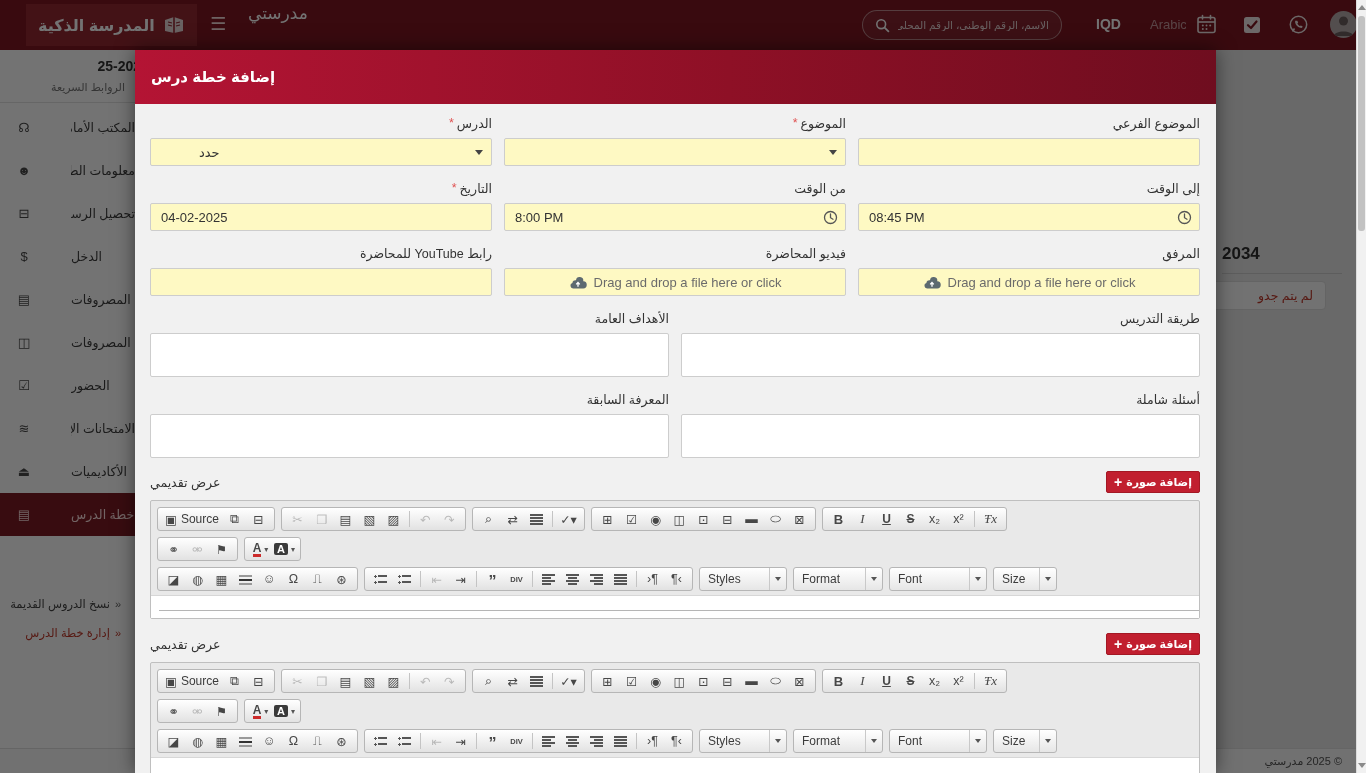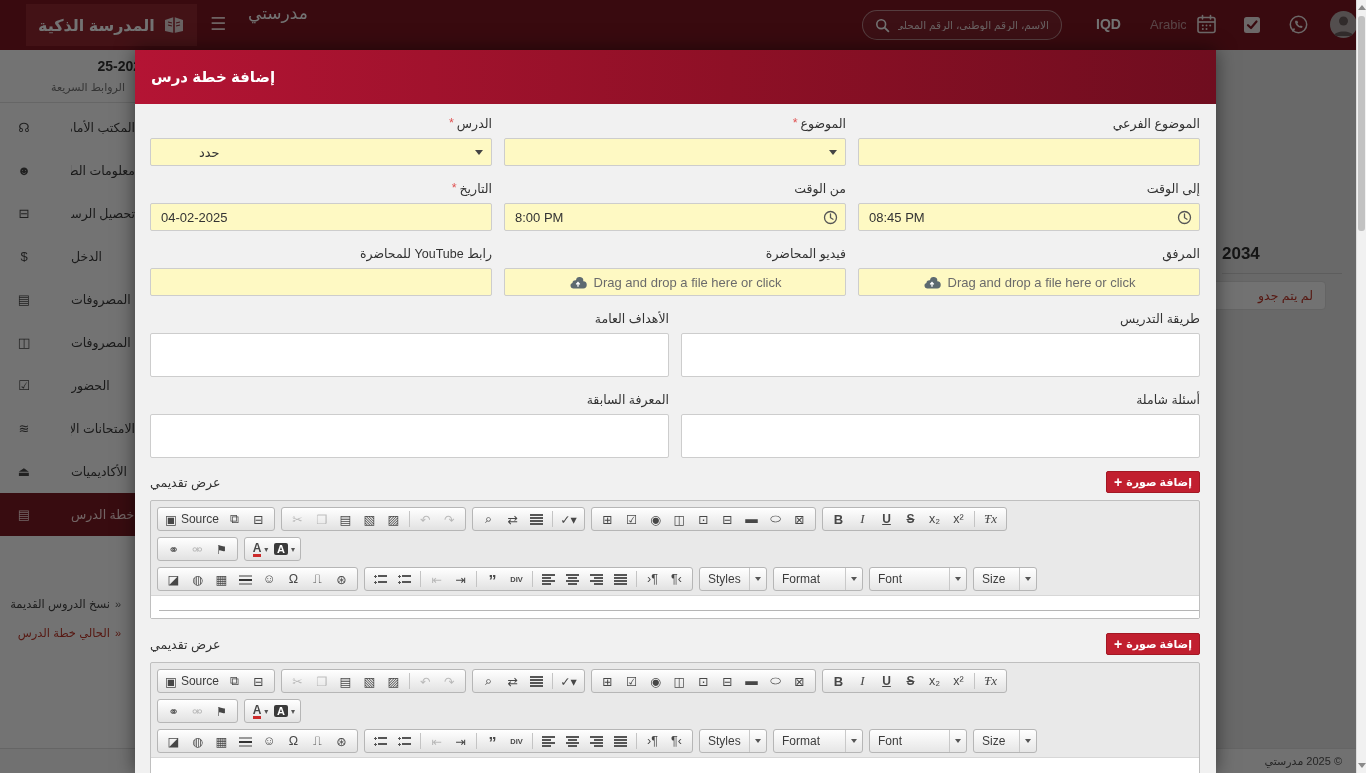--- a/index.html
+++ b/index.html
@@ -110,21 +110,21 @@
   .ic-ar{background-image:linear-gradient(#555,#555),linear-gradient(#555,#555),linear-gradient(#555,#555),linear-gradient(#555,#555);
     background-size:13px 2px,9px 2px,13px 2px,9px 2px;background-position:right 0,right 3px,right 6px,right 9px;}
   .ic-ol,.ic-ul{background-image:radial-gradient(circle,#555 1px,transparent 1.2px),radial-gradient(circle,#555 1px,transparent 1.2px),
     linear-gradient(#555,#555),linear-gradient(#555,#555);
     background-size:3px 3px,3px 3px,9px 2px,9px 2px;background-position:0 1px,0 7px,4px 1px,4px 7px;}
   .tb-dd{display:flex;align-items:center;border:1px solid #b6b6b6;border-radius:3px;background:linear-gradient(#fff,#e6e6e6);
     height:24px;box-sizing:border-box;cursor:pointer;}
   .tb-dd .dd-lb{font-size:12px;color:#3c3c3c;padding:0 8px;flex:1;}
   .tb-dd .dd-car{width:16px;height:100%;display:flex;align-items:center;justify-content:center;border-left:1px solid #c9c9c9;}
   .tb-dd .dd-car i{width:0;height:0;border-left:3.5px solid transparent;border-right:3.5px solid transparent;border-top:4px solid #555;}
-  .dd-styles{width:68px;}.dd-format{width:90px;}.dd-font{width:98px;}.dd-size{width:64px;}
+  .dd-styles{width:88px;}.dd-format{width:90px;}.dd-font{width:98px;}.dd-size{width:64px;}
   .editor-body{background:#fff;height:22px;margin:1px -4px 0 -4px;position:relative;border-top:1px solid #d7d7d7;}
   .editor-body .seg{position:absolute;bottom:4px;height:3px;border-top:1px solid #b5b5b5;background:#fff;}
   .seg.l{left:8px;width:510px;} .seg.r{right:0;width:536px;}
 
   
   .scrollbar{position:absolute;right:0;top:0;width:10px;height:773px;background:#f1f1f1;z-index:9;border-left:1px solid #dcdcdc;box-sizing:border-box;}
   .sb-up{position:absolute;top:5px;left:1px;width:0;height:0;border-left:4px solid transparent;border-right:4px solid transparent;border-bottom:5px solid #8a8a8a;}
   .sb-down{position:absolute;bottom:5px;left:1px;width:0;height:0;border-left:4px solid transparent;border-right:4px solid transparent;border-top:5px solid #8a8a8a;}
   .sb-thumb{position:absolute;top:16px;left:1px;width:7px;height:215px;background:#c2c2c2;border-radius:3px;}
   svg{display:block;}
@@ -245,21 +245,21 @@
         </div>
       </div>
     <div style="position:absolute;top:539px;left:0;width:135px;">
 
     <div class="sub-item">
           <span class="sub-ch">«</span>
           <span class="sub-lb">نسخ الدروس القديمة</span>
         </div>
         <div class="sub-item active">
           <span class="sub-ch">«</span>
-          <span class="sub-lb">الحالي خطة الدرس</span>
+          <span class="sub-lb">إدارة خطة الدرس</span>
         </div>
       </div>
   </div>
 
   <div class="bg-heading">2034</div>
   <div class="bg-hr"></div>
   <div class="bg-card">
     <span>لم يتم جدو</span>
   </div>
   <div class="footer">

